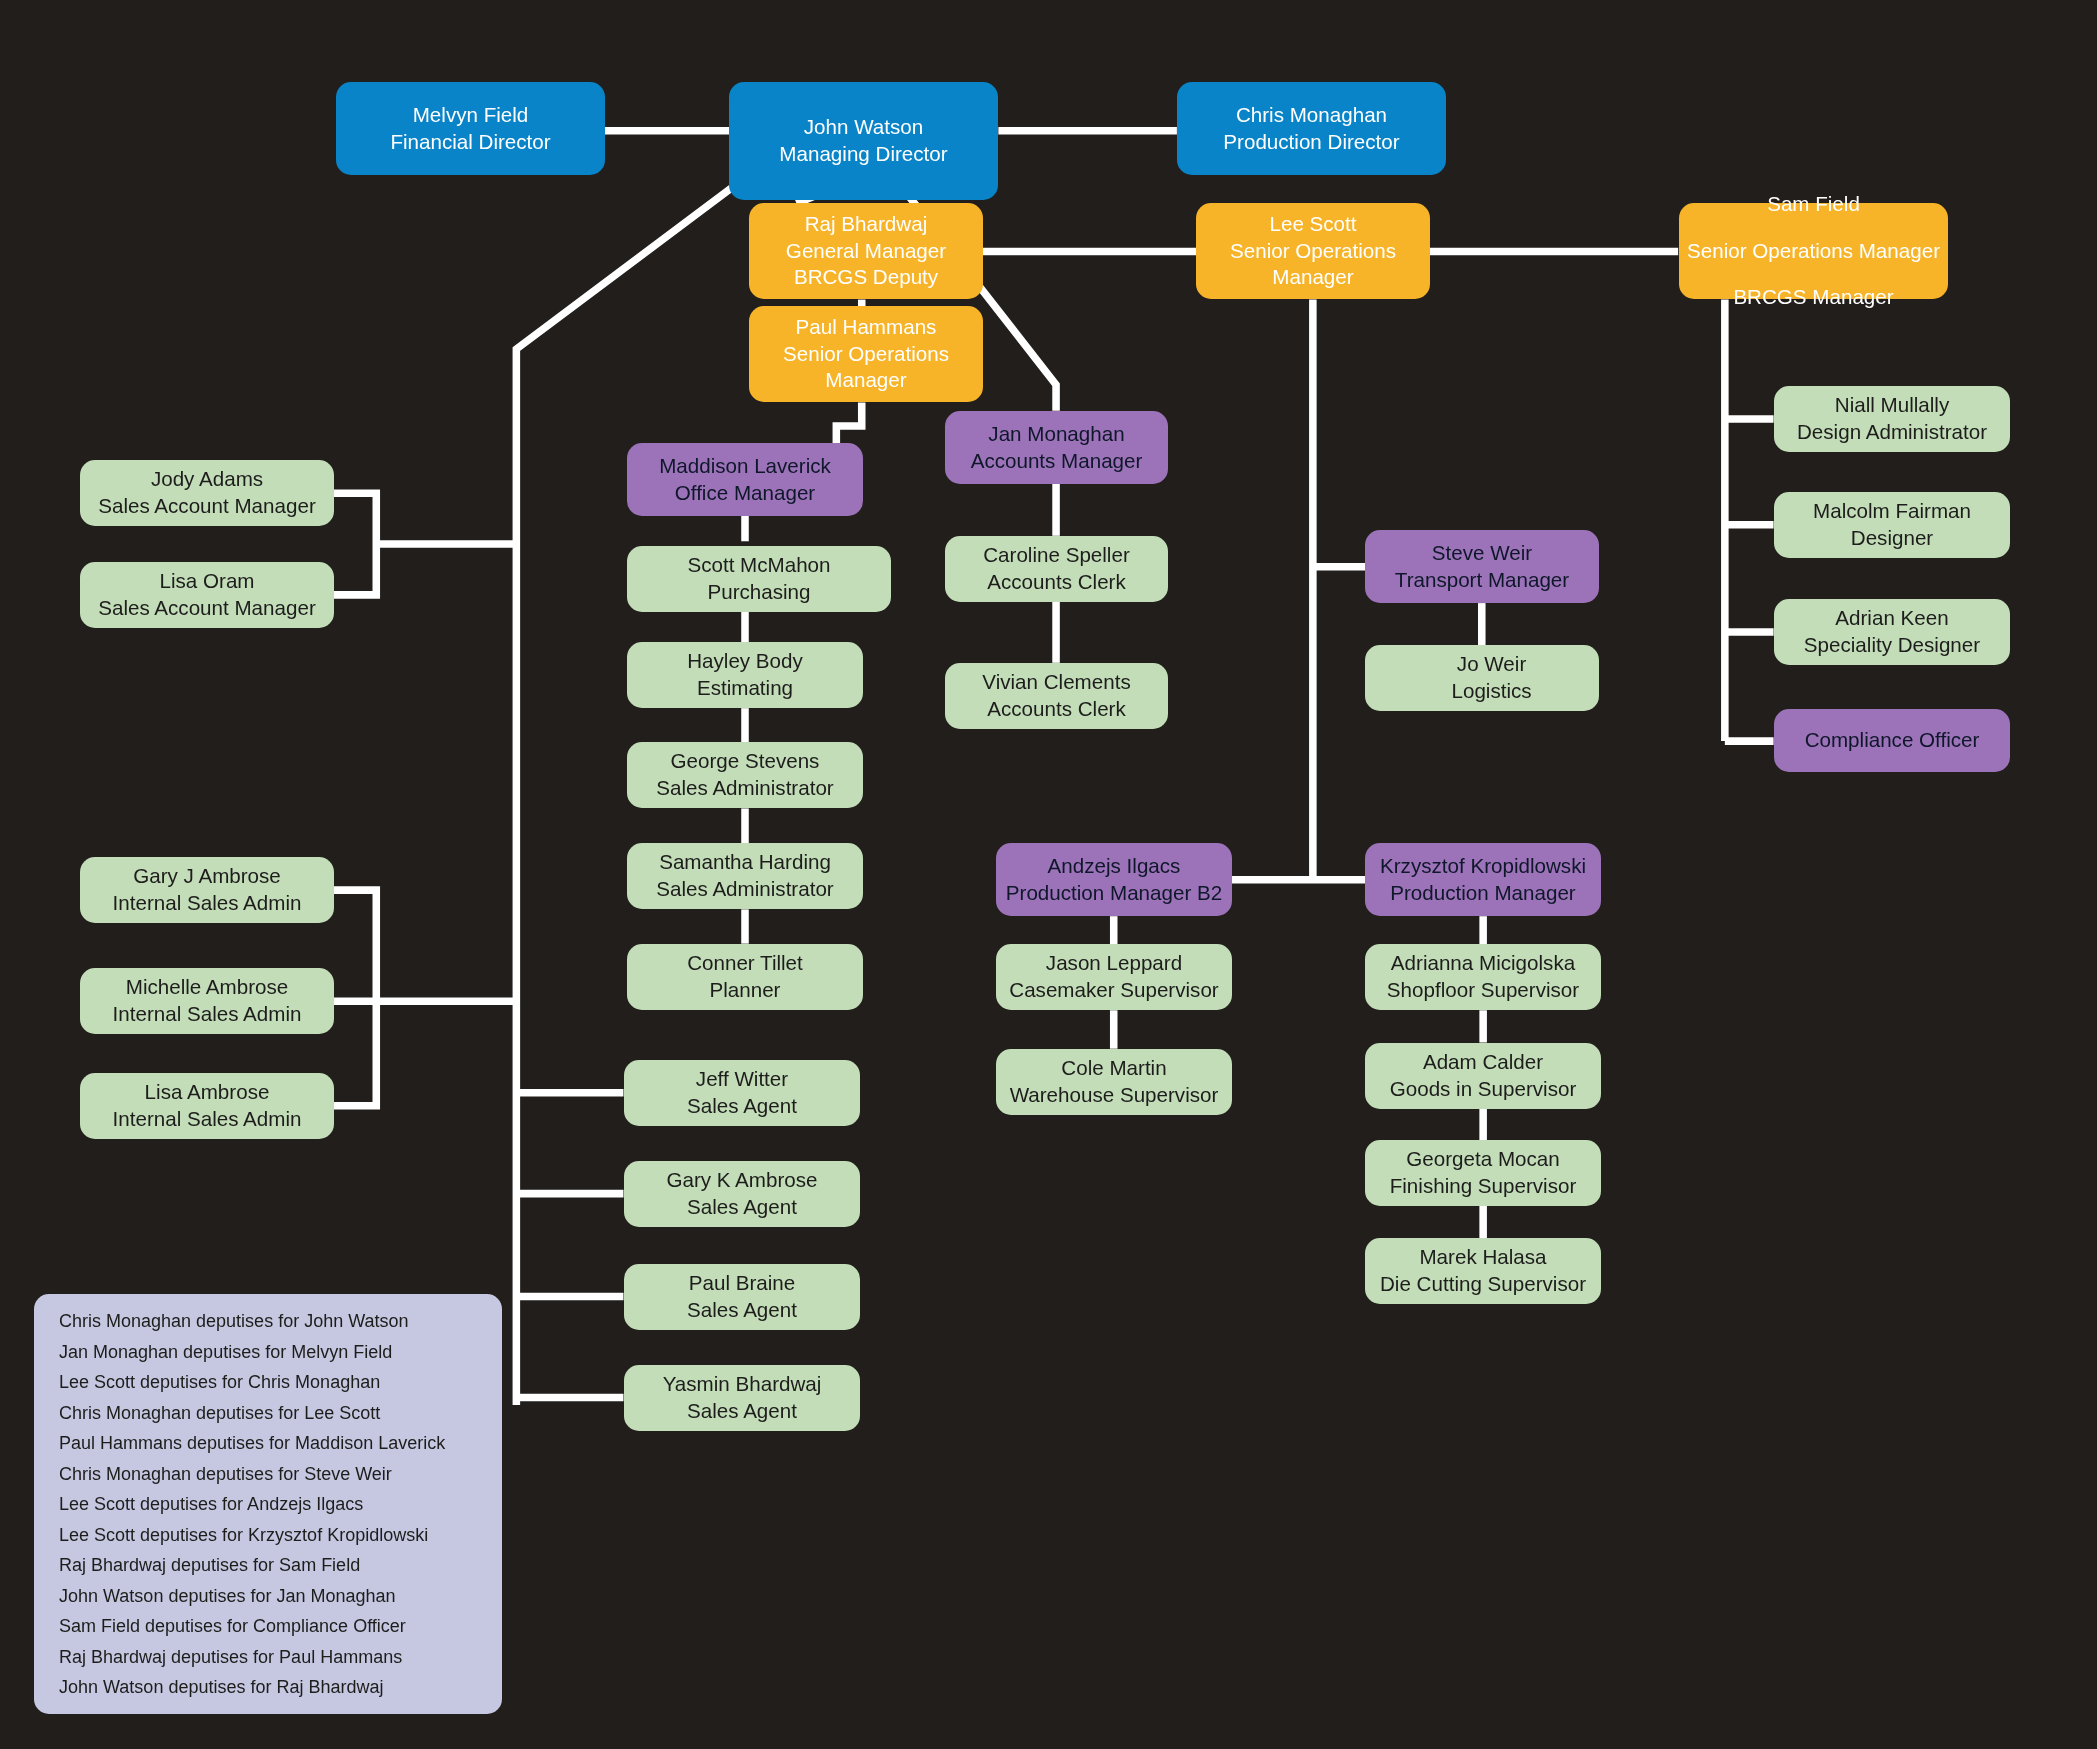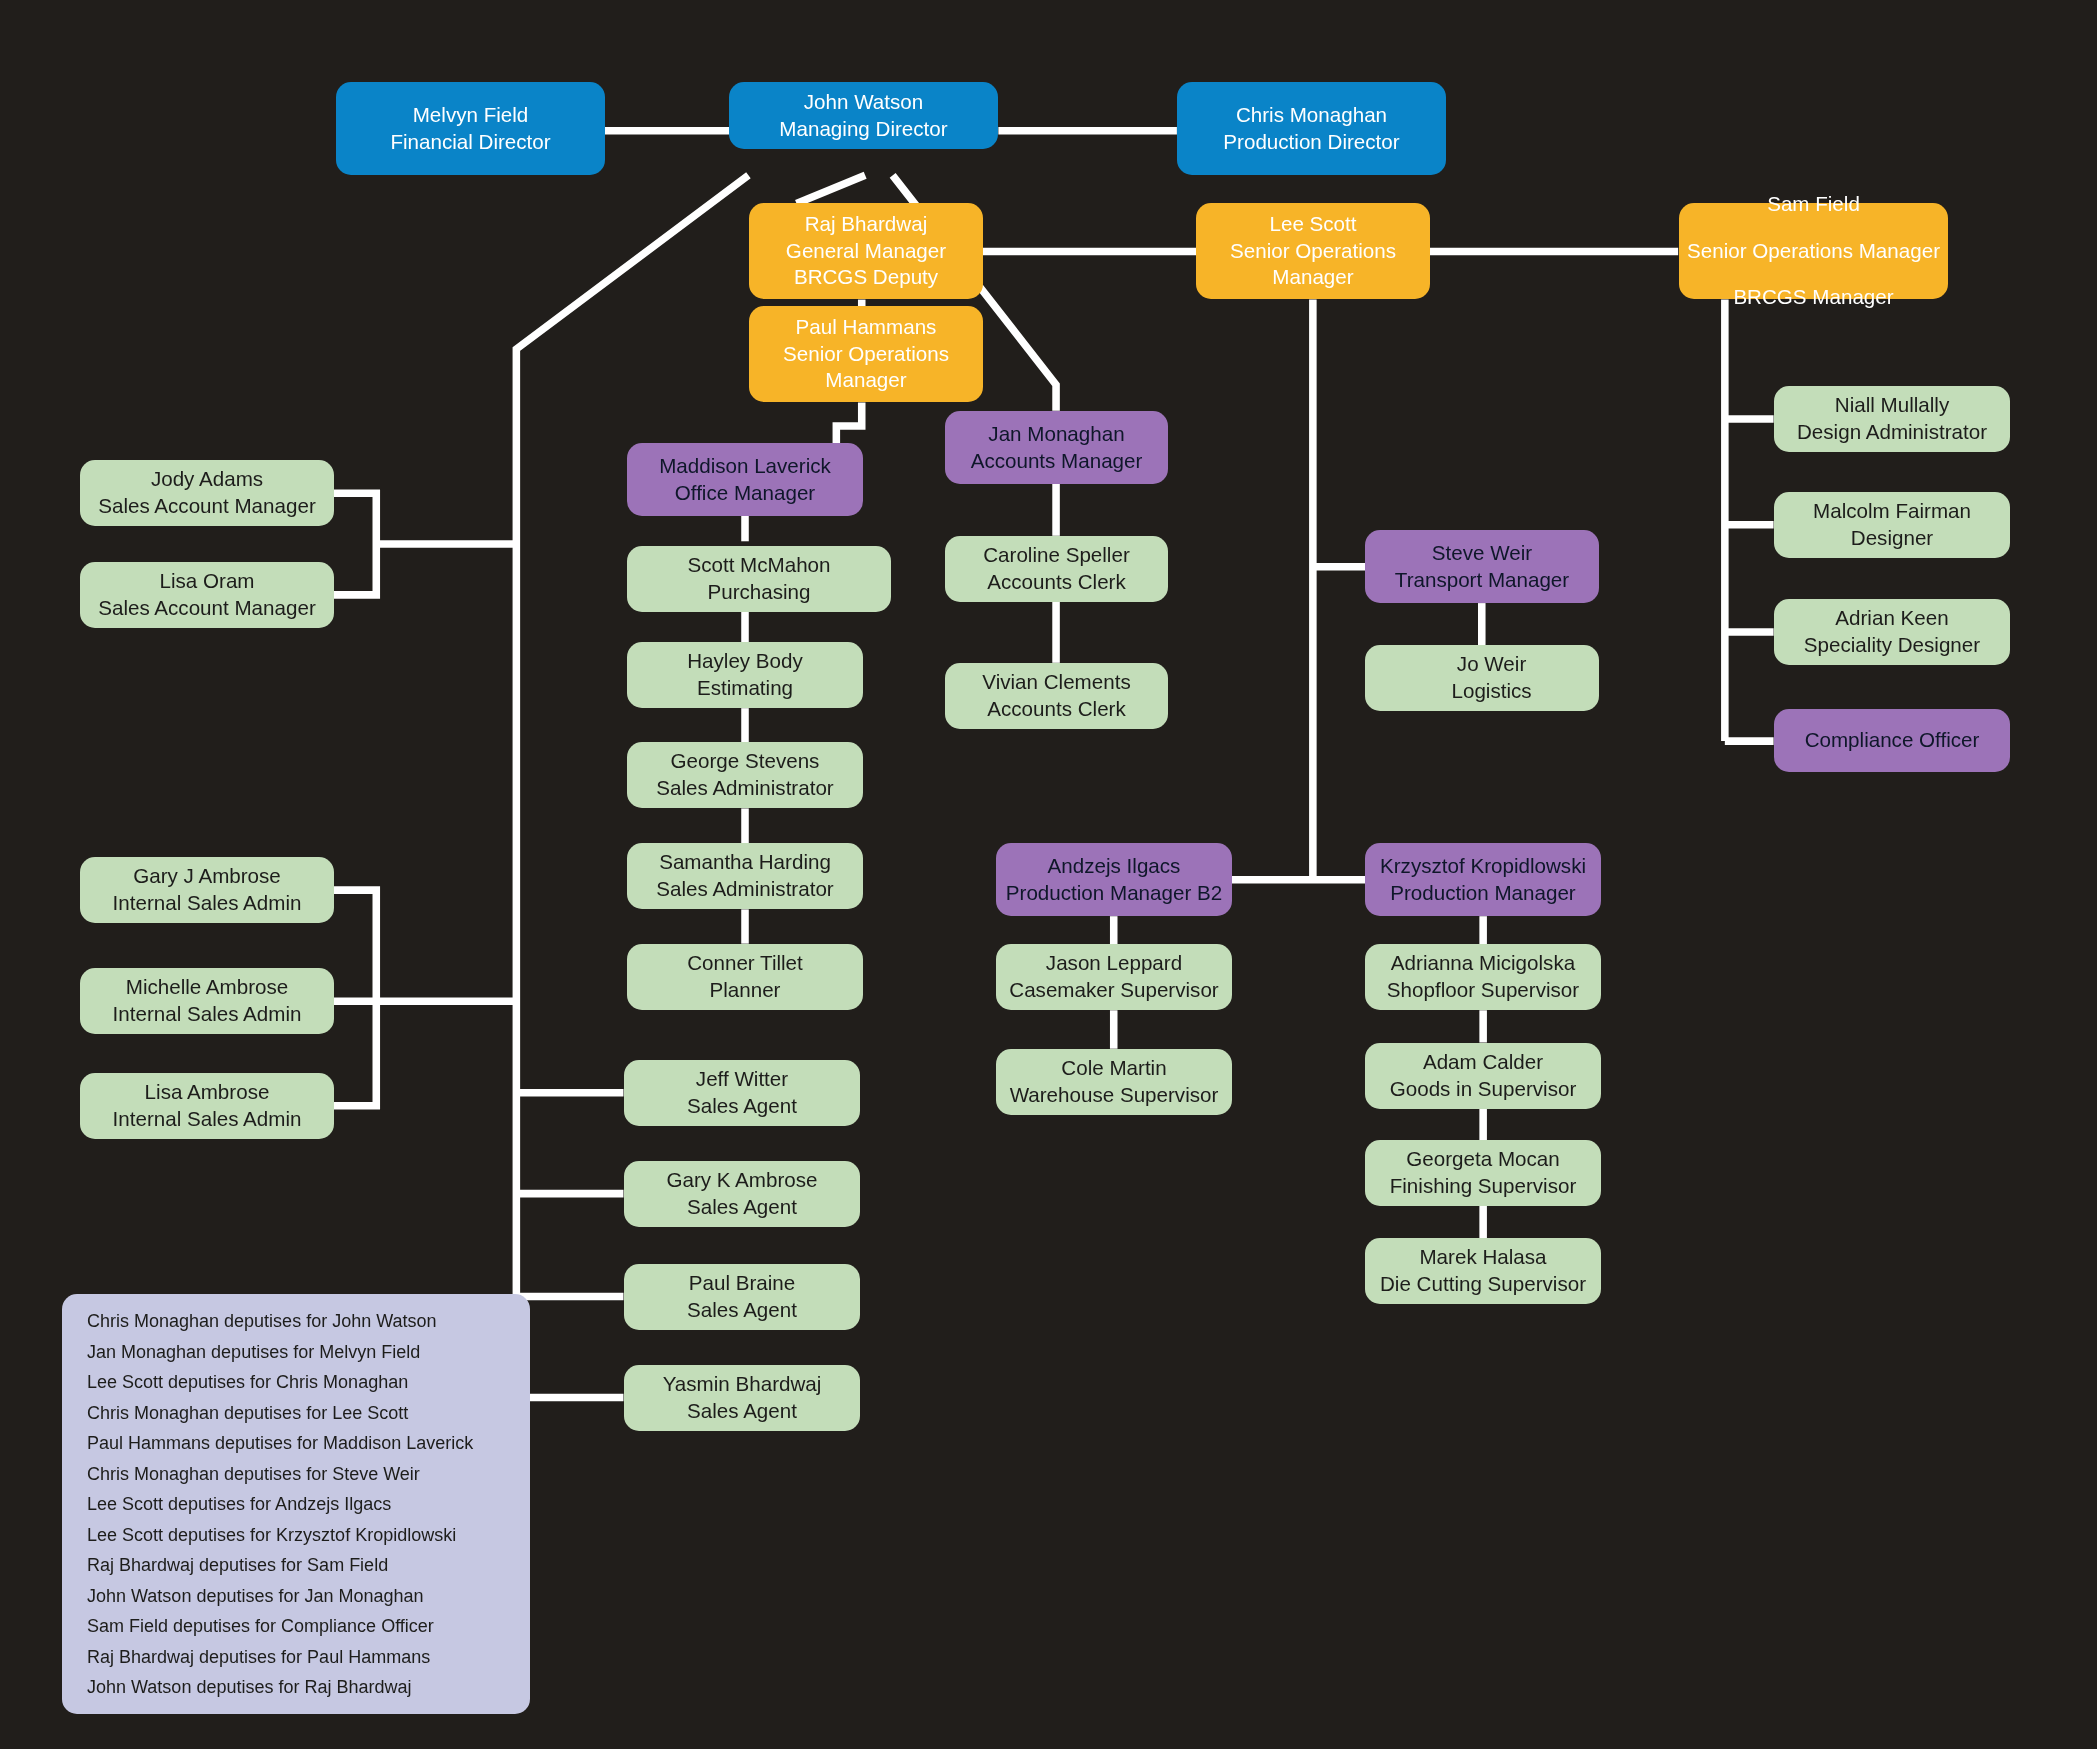--- a/index.html
+++ b/index.html
@@ -48,21 +48,20 @@
     width: 468px;
     height: 420px;
     background: #c6c8e2;
     border-radius: 15px;
     box-sizing: border-box;
     padding: 18px 25px;
     z-index: 6;
     display: flex;
     flex-direction: column;
     justify-content: space-between;
-    margin-left: 28px;
   }
   #legend .legend-line {
     font-size: 18px;
     color: #1d1d1b;
     line-height: 1.0;
     white-space: nowrap;
   }
 </style>
 </head>
 <body>
@@ -132,21 +131,21 @@
       <path d="M2512,920 L2583,920"></path>
       <path d="M2512,1079 L2583,1079"></path>
     </g>
   </svg>
 
   <div id="nodes">
       <div class="node lvl-director" style="left: 336px; top: 82px; width: 269px; height: 93px;">
         <span class="ln">Melvyn Field</span>
         <span class="ln">Financial Director</span>
       </div>
-      <div class="node lvl-director" style="left: 729px; top: 82px; width: 269px; height: 67px;">
+      <div class="node lvl-director" style="left: 729px; top: 82px; width: 269px; height: 118px;">
         <span class="ln">John Watson</span>
         <span class="ln">Managing Director</span>
       </div>
       <div class="node lvl-director" style="left: 1177px; top: 82px; width: 269px; height: 93px;">
         <span class="ln">Chris Monaghan</span>
         <span class="ln">Production Director</span>
       </div>
       <div class="node lvl-senior" style="left: 749px; top: 203px; width: 234px; height: 96px;">
         <span class="ln">Raj Bhardwaj</span>
         <span class="ln">General Manager</span>

